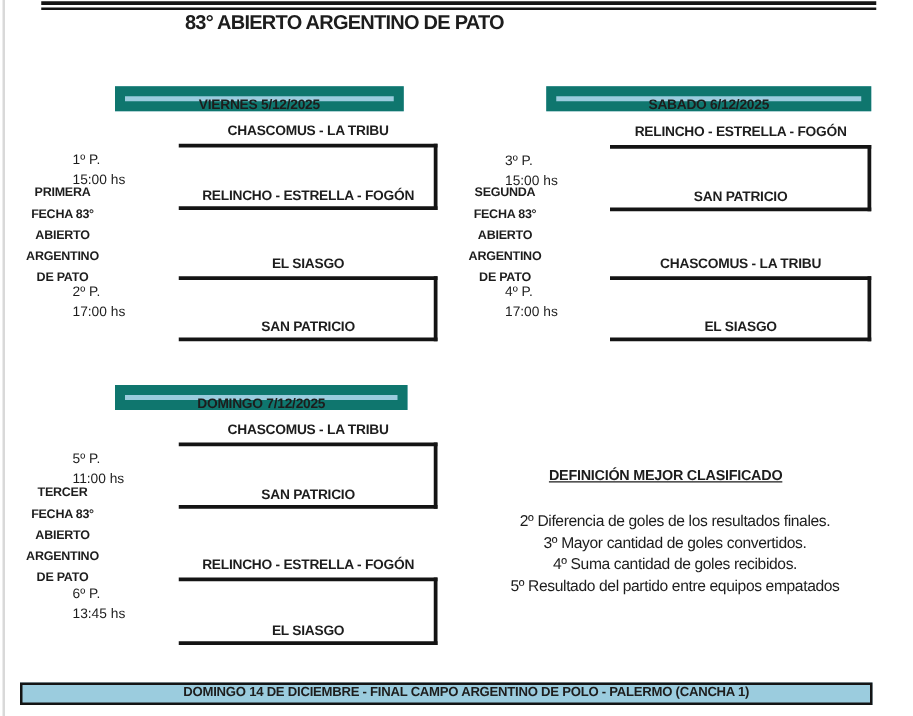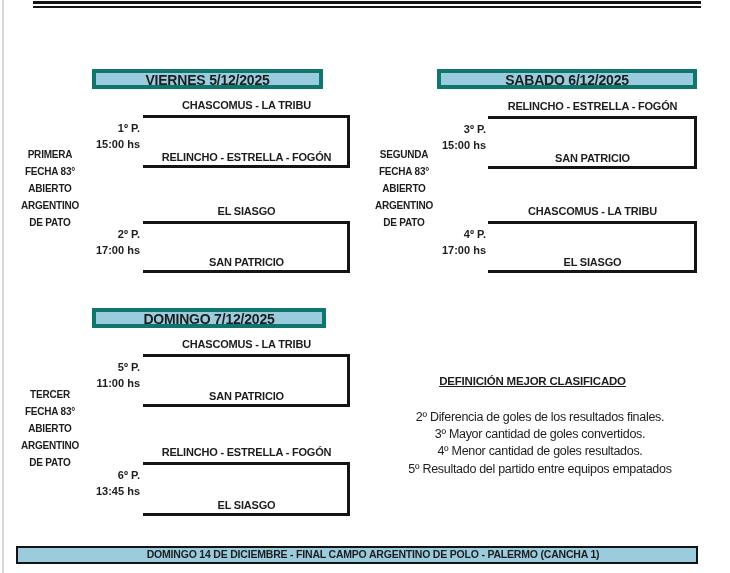--- a/index.html
+++ b/index.html
@@ -22,36 +22,36 @@
     white-space:nowrap;
   }
   .subtitle {
     position:absolute; left:133px; top:42px; width:230px;
     text-align:center; font-weight:bold; font-size:10px; letter-spacing:-0.3px;
     white-space:nowrap;
   }
   .day-header {
     position:absolute; height:20px;
     background:var(--blue,#9BCCDE);
-    border:4px solid #0f766e;
-    text-align:center; font-weight:bold; font-size:14px; line-height:15px;
+    border:8px solid #0f766e;
+    text-align:center; font-weight:bold; font-size:11px; line-height:15px;
     letter-spacing:-0.2px;
   }
   .bracket {
     position:absolute;
     border-top:3px solid var(--line,#141414);
     border-right:3px solid var(--line,#141414);
     border-bottom:3px solid var(--line,#141414);
   }
   .team {
     position:absolute; text-align:center; font-weight:bold; font-size:11px;
     letter-spacing:-0.2px; white-space:nowrap;
   }
   .ptime {
-    position:absolute; text-align:right; font-size:11px; white-space:nowrap;font-weight:bold;
+    position:absolute; text-align:left; font-size:11px; white-space:nowrap;
   }
   .side-label {
     position:absolute; width:92px; text-align:center;
     font-weight:bold; font-size:10px; line-height:17px; letter-spacing:-0.2px;
   }
   .side-label span { display:block; }
   .def-title {
     position:absolute; left:390px; top:375px; width:285px;
     text-align:center; font-weight:bold; font-size:11.5px;
     text-decoration:underline; letter-spacing:-0.2px; white-space:nowrap;
@@ -71,20 +71,21 @@
 </style>
 </head>
 <body>
 
 <div class="page">
 
   <div class="edge-line"></div>
   <div class="rule rule-thick"></div>
   <div class="rule rule-thin"></div>
 
+  <div class="title">83° ABIERTO ARGENTINO DE PATO</div>
 
   <div class="day-header" style="left:92px; top:69px; width:231px">VIERNES 5/12/2025</div>
 
   <div class="side-label" style="left:4px; top:146px">
     <span>PRIMERA</span>
     <span>FECHA 83°</span>
     <span>ABIERTO</span>
     <span>ARGENTINO</span>
     <span>DE PATO</span>
   </div>
@@ -142,19 +143,19 @@
   <div class="team" style="left:143px; top:446px; width:207px">RELINCHO - ESTRELLA - FOGÓN</div>
   <div class="bracket" style="left:143px; top:462px; width:207px; height:54px"></div>
   <div class="ptime" style="left:58px; top:469px; width:82px">6º P.</div>
   <div class="ptime" style="left:58px; top:485px; width:82px">13:45 hs</div>
   <div class="team" style="left:143px; top:499px; width:207px">EL SIASGO</div>
 
   <div class="def-title">DEFINICIÓN MEJOR CLASIFICADO</div>
   <div class="def-rules">
     <div>2º Diferencia de goles de los resultados finales.</div>
     <div>3º Mayor cantidad de goles convertidos.</div>
-    <div>4º Menor cantidad de goles resultados.</div>
+    <div>4º Suma cantidad de goles recibidos.</div>
     <div>5º Resultado del partido entre equipos empatados</div>
   </div>
 
   <div class="footer-banner">DOMINGO 14 DE DICIEMBRE - FINAL CAMPO ARGENTINO DE POLO - PALERMO (CANCHA 1)</div>
 
 </div>
 
 </body></html>

